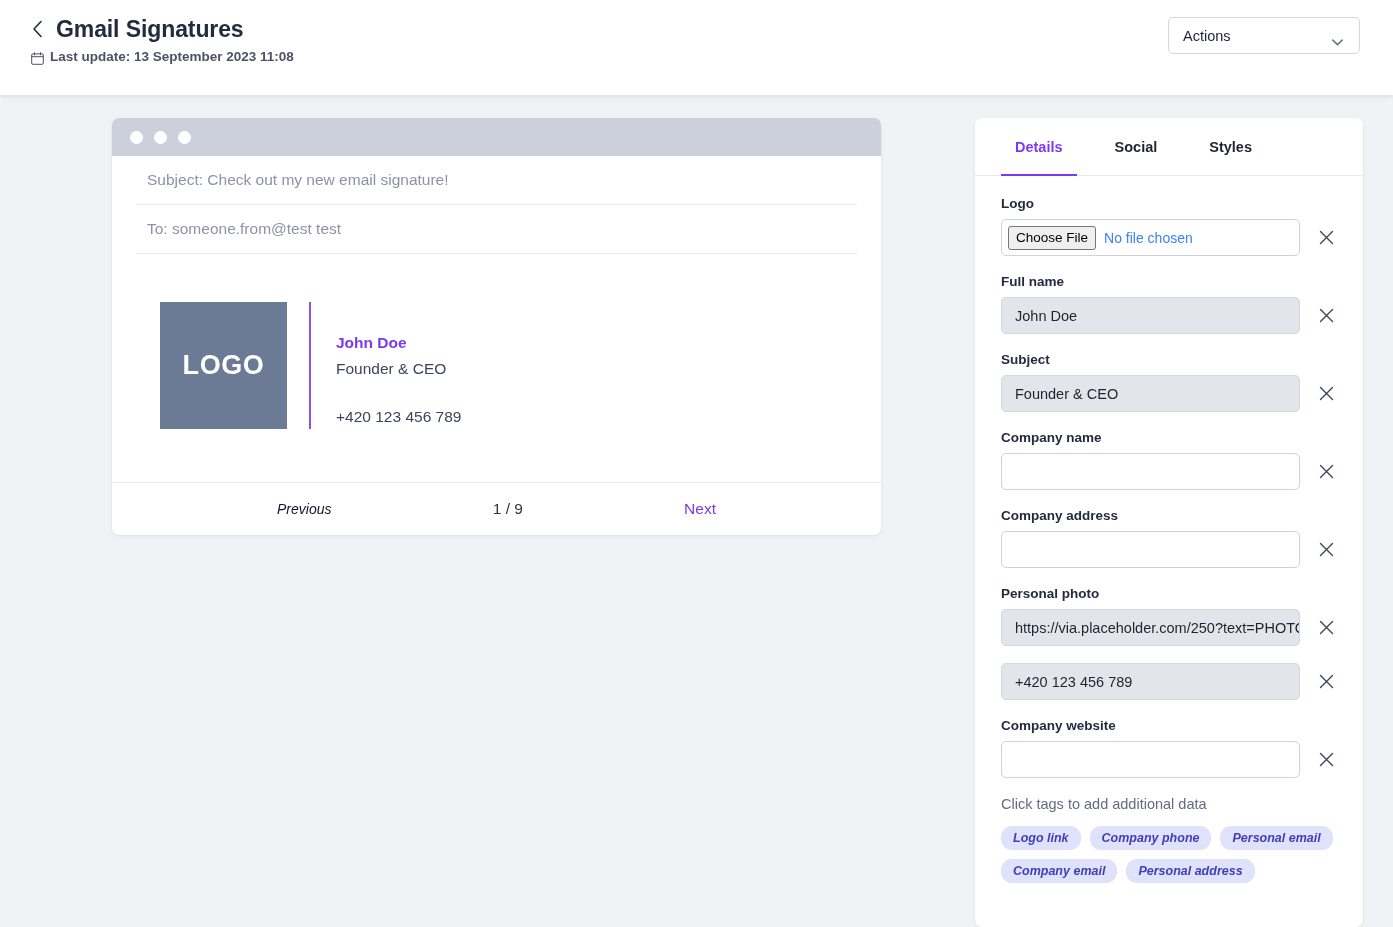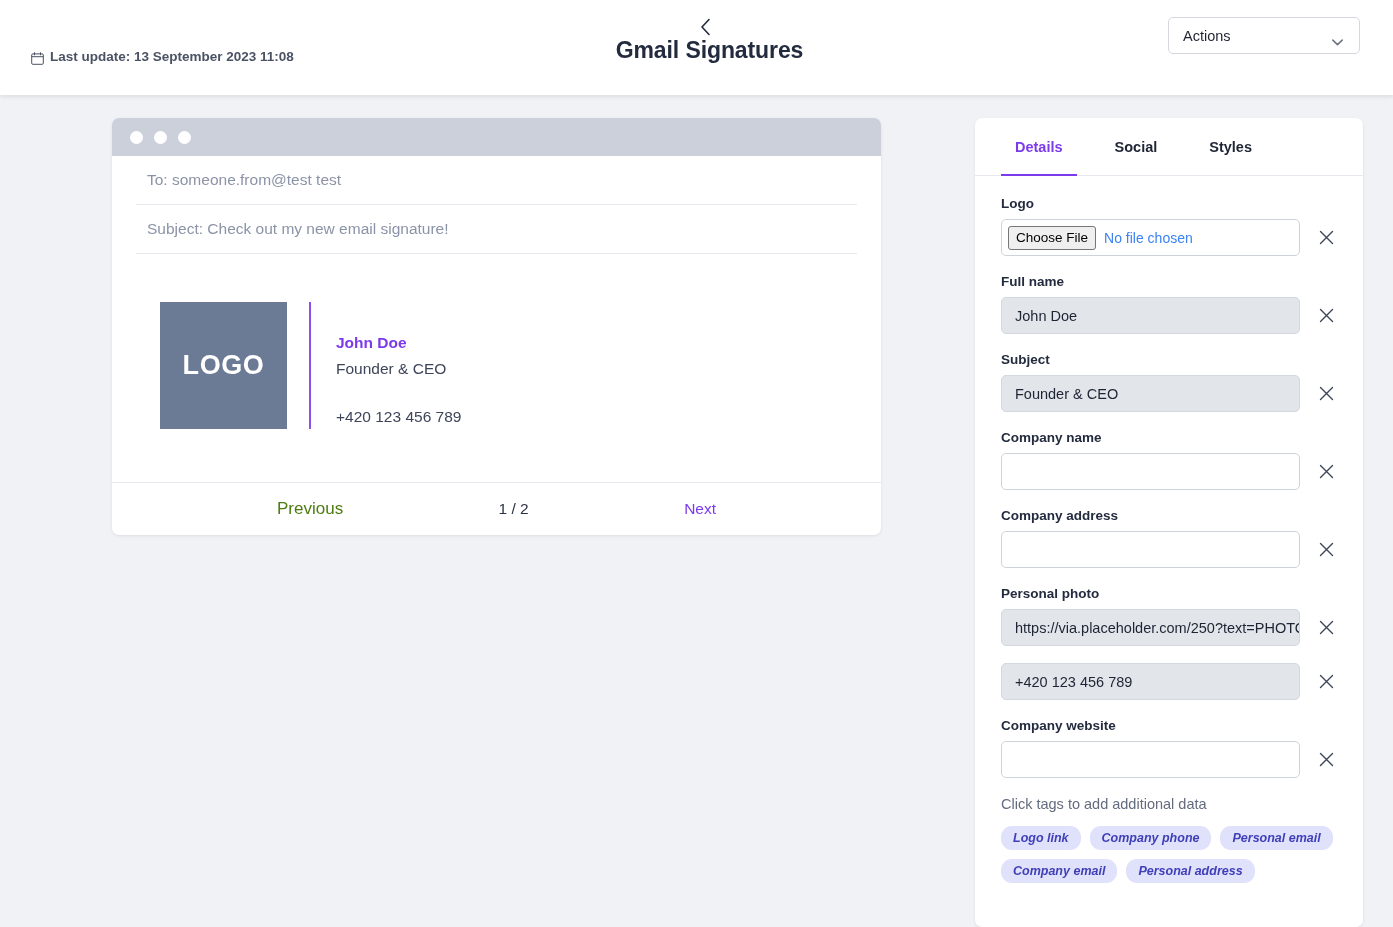--- a/index.html
+++ b/index.html
@@ -20,21 +20,20 @@
     height: 95px;
     background: #ffffff;
     box-shadow: 0 2px 4px rgba(40,45,60,0.10);
     z-index: 5;
   }
   .header-title-row {
     display: flex;
     align-items: center;
     padding: 18px 0 0 26px;
     height: 40px;
-    flex-direction: column;
   }
   .back-chevron {
     width: 22px; height: 24px;
     display: flex; align-items: center; justify-content: center;
     cursor: pointer;
     margin-right: 8px;
   }
   .back-chevron svg { display: block; }
   .page-title {
     font-size: 23px;
@@ -176,23 +175,24 @@
   }
   .pager {
     border-top: 1px solid #e7e9ee;
     height: 53px;
     display: flex;
     align-items: center;
     justify-content: space-between;
     padding: 0 165px;
   }
   .pager-prev {
-    font-size: 17px;
-    color: #4d7c0f;
-    cursor: pointer;
+    font-size: 14px;
+    color: #0f172a;
+    cursor: pointer;
+    font-style: italic;
   }
   .pager-count {
     font-size: 15.5px;
     color: #2c3346;
   }
   .pager-next {
     font-size: 15.5px;
     color: #7c3aed;
     cursor: pointer;
   }
@@ -355,37 +355,37 @@
 
 <div class="body-area">
 
   <div class="preview-card">
     <div class="browser-bar">
       <span class="dot"></span>
       <span class="dot"></span>
       <span class="dot"></span>
     </div>
     <div class="mail-body">
+      <div class="mail-line second">Subject: Check out my new email signature!</div>
       <div class="mail-line">To: someone.from@test test</div>
-      <div class="mail-line second">Subject: Check out my new email signature!</div>
       <div class="signature-zone">
         <div class="logo-box">
           <span class="logo-text">LOGO</span>
         </div>
         <div class="sig-divider"></div>
         <div class="sig-details">
           <div class="sig-name">John Doe</div>
           <div class="sig-position">Founder &amp; CEO</div>
           <div class="sig-phone">+420 123 456 789</div>
         </div>
       </div>
     </div>
     <div class="pager">
       <span class="pager-prev">Previous</span>
-      <span class="pager-count">1 / 2</span>
+      <span class="pager-count">1 / 9</span>
       <span class="pager-next">Next</span>
     </div>
   </div>
 
   <div class="side-panel">
     <div class="tabs">
       <div class="tab active">Details</div>
       <div class="tab">Social</div>
       <div class="tab">Styles</div>
     </div>

